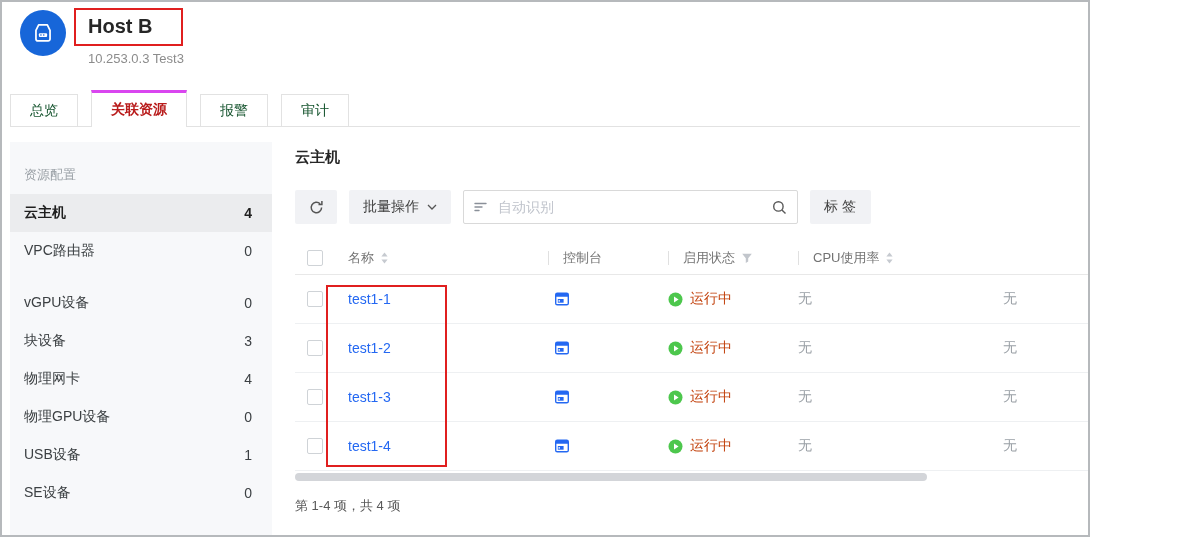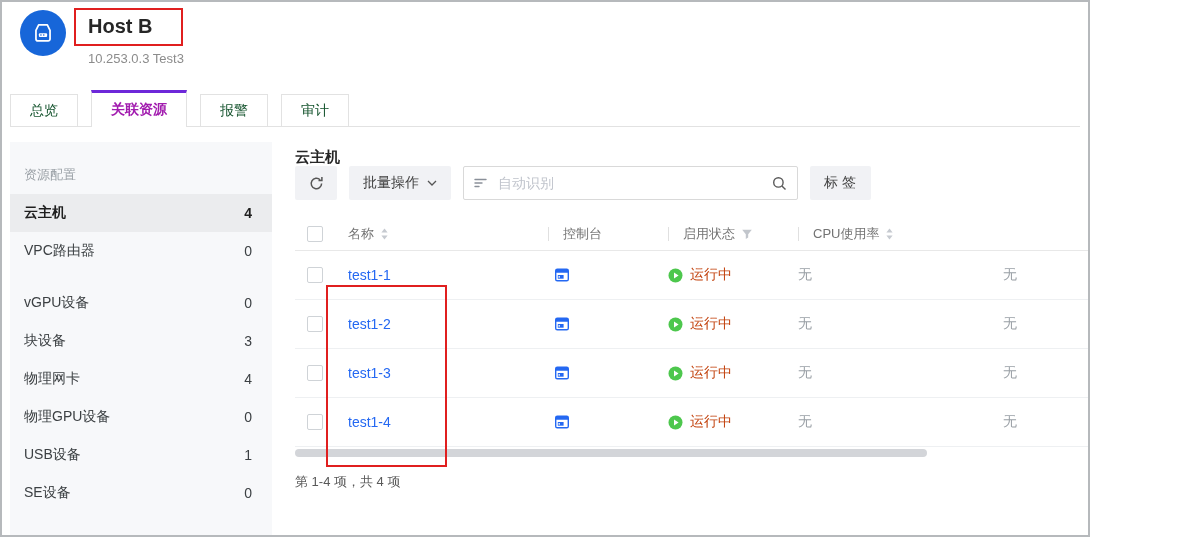--- a/index.html
+++ b/index.html
@@ -13,36 +13,36 @@
   .subtitle{position:absolute;left:86px;top:49px;font-size:13px;color:#8c8c8c;}
   .redbox{position:absolute;border:2px solid #e01f1f;pointer-events:none;}
   .redbox-title{left:72px;top:6px;width:105px;height:34px;}
   .redbox-names{left:324px;top:283px;width:117px;height:178px;}
 
   
   .tabs-underline{position:absolute;left:8px;right:8px;top:124px;height:1px;background:#e2e2e2;}
   .tabs{position:absolute;left:8px;top:88px;height:36px;display:flex;align-items:flex-end;gap:13px;}
   .tab{height:32px;box-sizing:border-box;padding:0 19px;display:flex;align-items:center;
        font-size:14px;color:#14532d;background:#fff;border:1px solid #e2e2e2;border-bottom:none;cursor:pointer;}
-  .tab.active{height:37px;margin-bottom:-1px;border-top:3px solid #6d28d9;font-weight:700;color:#a21caf;
+  .tab.active{height:37px;margin-bottom:-1px;border-top:3px solid #d946ef;font-weight:700;color:#b91c1c;
        position:relative;z-index:2;}
 
   
   .sidebar{position:absolute;left:8px;top:140px;width:262px;bottom:0;background:#f7f8fa;
            padding-top:12px;box-sizing:border-box;}
   .side-section-title{padding:12px 14px 10px;font-size:13px;color:#9aa0a6;}
   .side-item{height:38px;display:flex;align-items:center;justify-content:space-between;
              padding:0 20px 0 14px;font-size:14px;color:#3c4043;cursor:pointer;}
   .side-item.selected{background:#ebecee;font-weight:700;color:#1f1f1f;}
   .side-gap{height:14px;}
 
   
   .main{position:absolute;left:293px;top:140px;width:897px;}
   .main-title{margin-top:6px;font-size:15px;font-weight:700;color:#262626;height:18px;}
-  .toolbar{display:flex;align-items:center;height:34px;}
+  .toolbar{display:flex;align-items:center;margin-top:24px;height:34px;}
   .btn{height:34px;background:#f1f2f5;border:none;border-radius:2px;display:flex;align-items:center;
        justify-content:center;font-size:14px;color:#404040;cursor:pointer;box-sizing:border-box;}
   .btn-refresh{width:42px;}
   .btn-batch{margin-left:12px;padding:0 14px;gap:8px;}
   .btn-tag{margin-left:12px;padding:0 11px 0 14px;letter-spacing:4px;}
   .search{margin-left:12px;width:335px;height:34px;box-sizing:border-box;border:1px solid #d9d9d9;
           border-radius:2px;background:#fff;display:flex;align-items:center;padding:0 10px;gap:8px;}
   .search input{flex:1;border:none;outline:none;font-size:14px;color:#333;background:transparent;min-width:0;}
   .search input::placeholder{color:#c0c4cc;}
 

